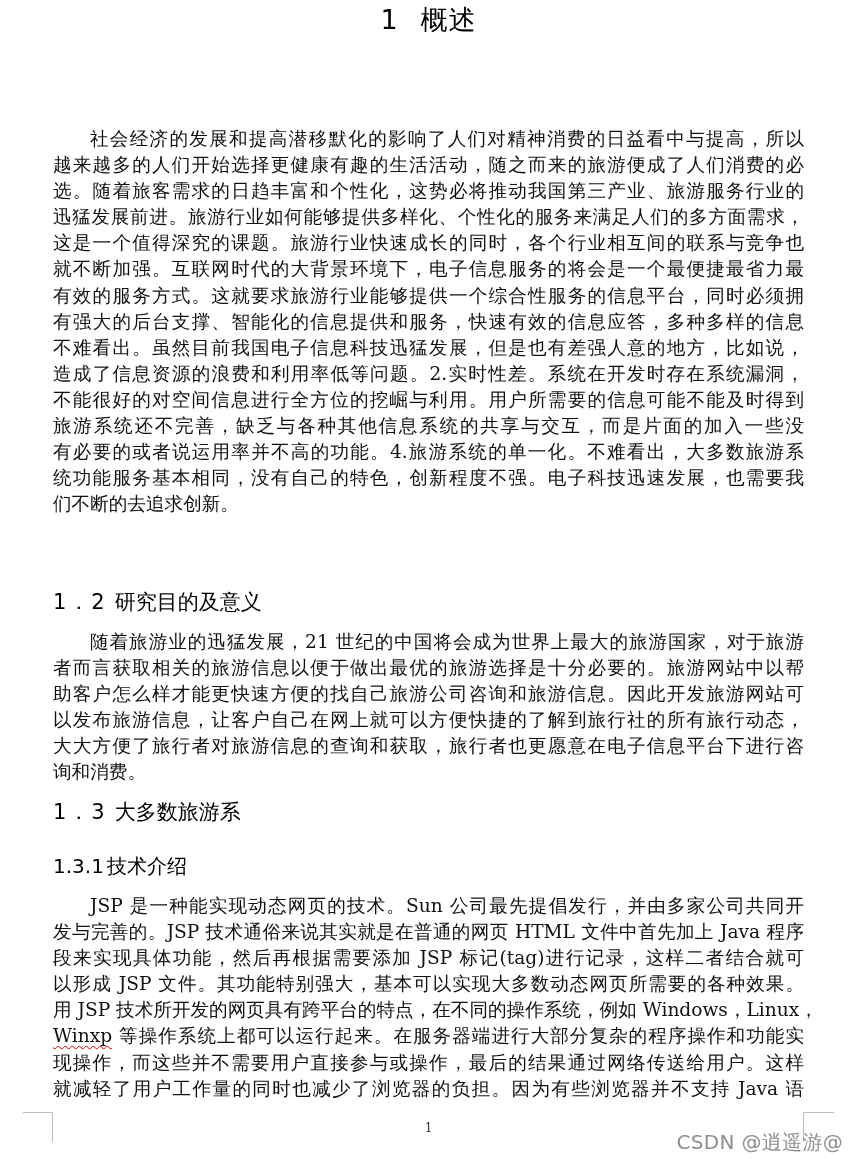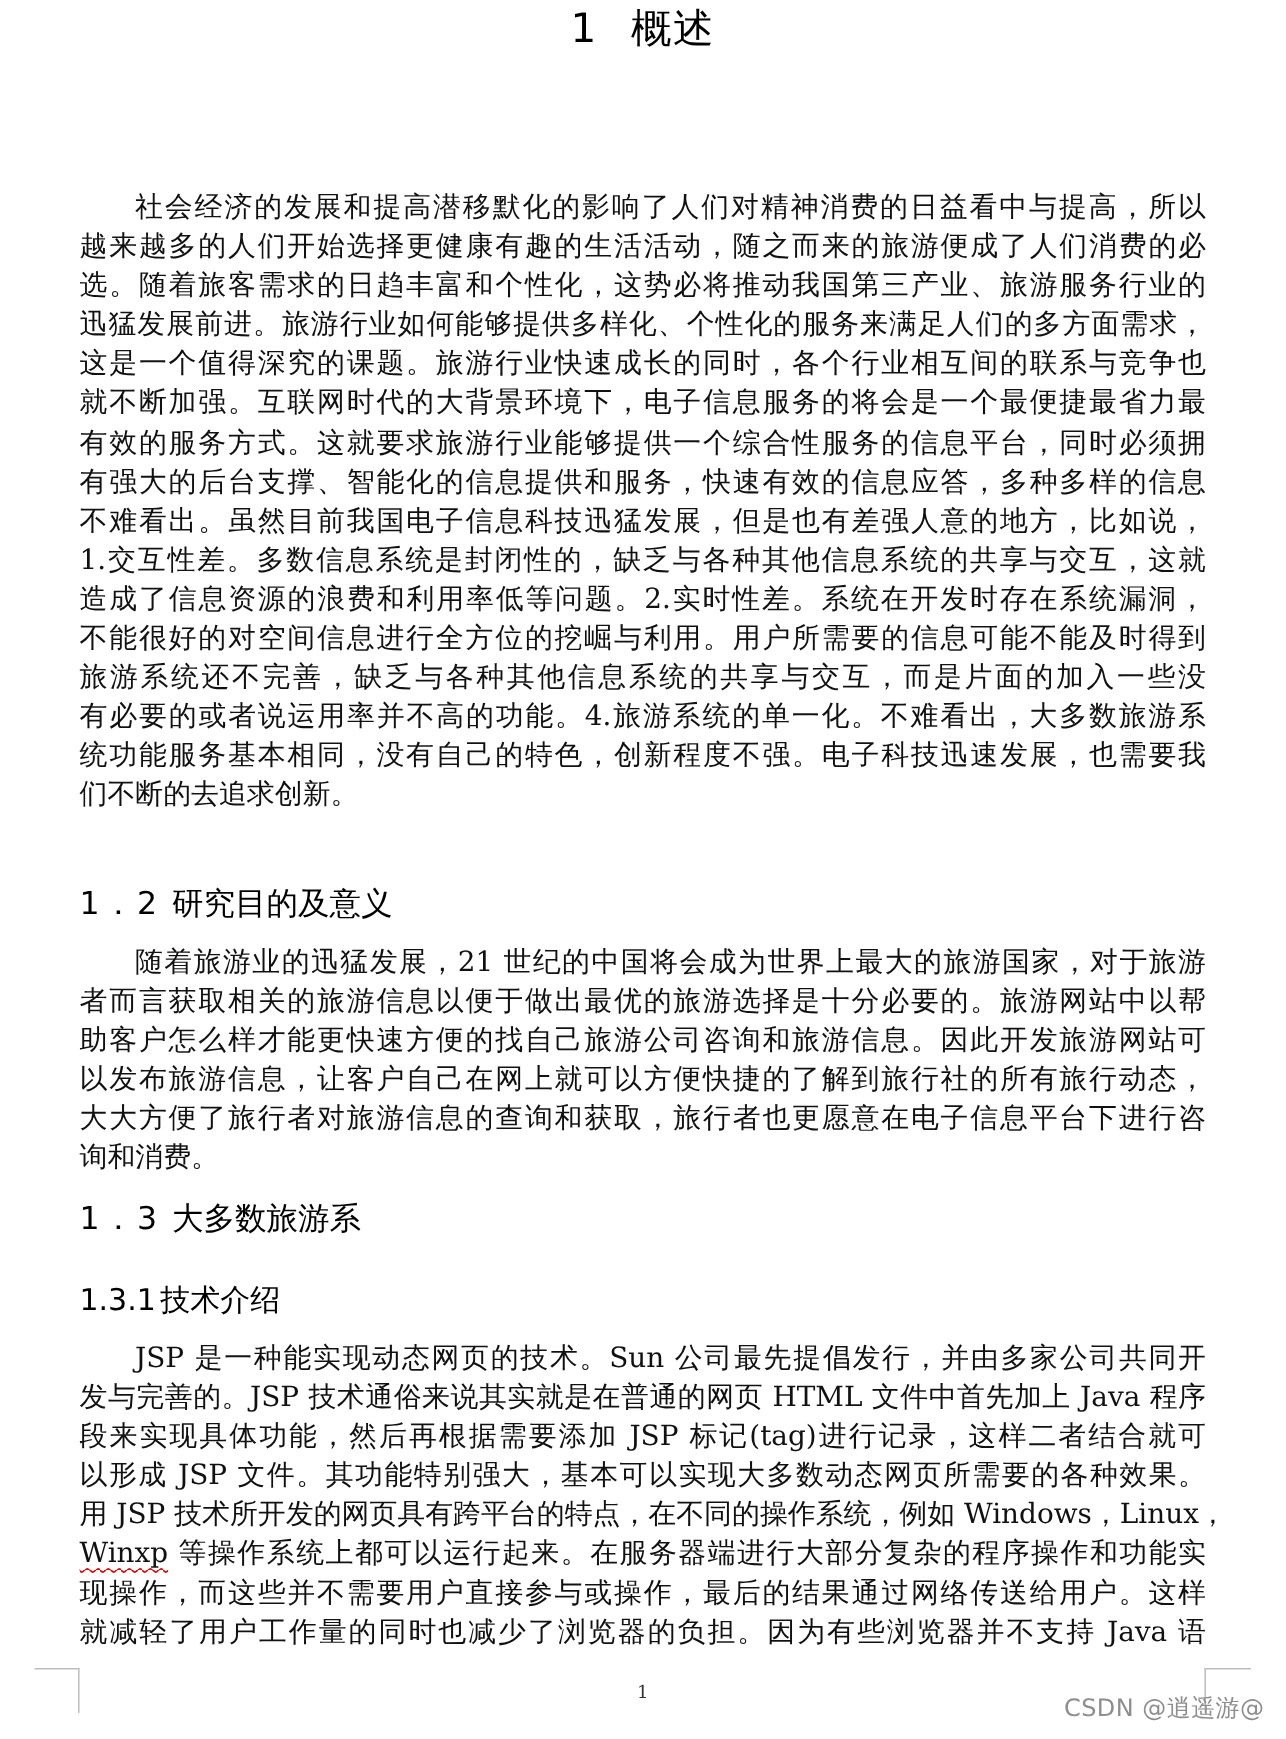--- a/index.html
+++ b/index.html
@@ -35,21 +35,21 @@
     .squiggle { text-decoration: underline wavy #d00; text-decoration-thickness: 1px; text-underline-offset: 3px; }
     .corner { position: absolute; border-color: #bdbdbd; border-style: solid; border-width: 0; }
     .corner-left { left: 23px; top: 1112px; width: 29px; height: 29px; border-top-width: 1px; border-right-width: 1px; }
     .corner-right { left: 803px; top: 1112px; width: 30px; height: 29px; border-top-width: 1px; border-left-width: 1px; }
     .page-number {
       position: absolute; left: 0; width: 857px; top: 1121px; text-align: center;
       font-family: "DejaVu Serif", serif; font-size: 12px; color: #333;
     }
     .watermark {
       position: absolute; right: 14px; top: 1129px;
-      font-family: "DejaVu Sans", sans-serif; font-size: 16px; color: #8e8e8e; letter-spacing: 0.3px;
+      font-family: "DejaVu Sans", sans-serif; font-size: 20px; color: #8e8e8e; letter-spacing: 0.3px;
     }
   </style>
 </head>
 <body>
 
 <div class="page">
 
   <div class="chapter-title">
     <span class="num">1</span><span>概述</span>
   </div>
@@ -57,21 +57,20 @@
   <div class="para" style="top:126px;">
     <span class="line first">社会经济的发展和提高潜移默化的影响了人们对精神消费的日益看中与提高，所以</span>
     <span class="line">越来越多的人们开始选择更健康有趣的生活活动，随之而来的旅游便成了人们消费的必</span>
     <span class="line">选。随着旅客需求的日趋丰富和个性化，这势必将推动我国第三产业、旅游服务行业的</span>
     <span class="line">迅猛发展前进。旅游行业如何能够提供多样化、个性化的服务来满足人们的多方面需求，</span>
     <span class="line">这是一个值得深究的课题。旅游行业快速成长的同时，各个行业相互间的联系与竞争也</span>
     <span class="line">就不断加强。互联网时代的大背景环境下，电子信息服务的将会是一个最便捷最省力最</span>
     <span class="line">有效的服务方式。这就要求旅游行业能够提供一个综合性服务的信息平台，同时必须拥</span>
     <span class="line">有强大的后台支撑、智能化的信息提供和服务，快速有效的信息应答，多种多样的信息</span>
     <span class="line">不难看出。虽然目前我国电子信息科技迅猛发展，但是也有差强人意的地方，比如说，</span>
-    <span class="line">1.交互性差。多数信息系统是封闭性的，缺乏与各种其他信息系统的共享与交互，这就</span>
     <span class="line">造成了信息资源的浪费和利用率低等问题。2.实时性差。系统在开发时存在系统漏洞，</span>
     <span class="line">不能很好的对空间信息进行全方位的挖崛与利用。用户所需要的信息可能不能及时得到</span>
     <span class="line">旅游系统还不完善，缺乏与各种其他信息系统的共享与交互，而是片面的加入一些没</span>
     <span class="line">有必要的或者说运用率并不高的功能。4.旅游系统的单一化。不难看出，大多数旅游系</span>
     <span class="line">统功能服务基本相同，没有自己的特色，创新程度不强。电子科技迅速发展，也需要我</span>
     <span class="line last">们不断的去追求创新。</span>
   </div>
 
   <div class="h2" style="top:588px;">
     <span class="num">1．2</span><span>研究目的及意义</span>

